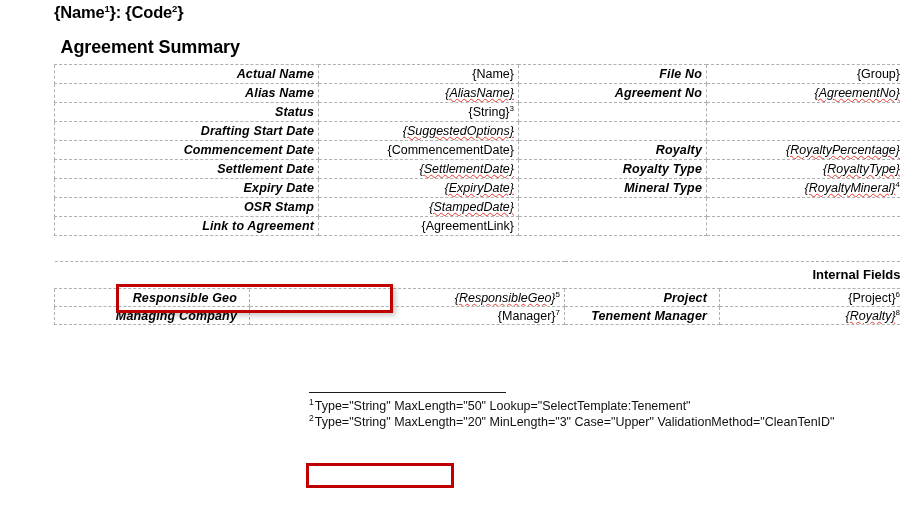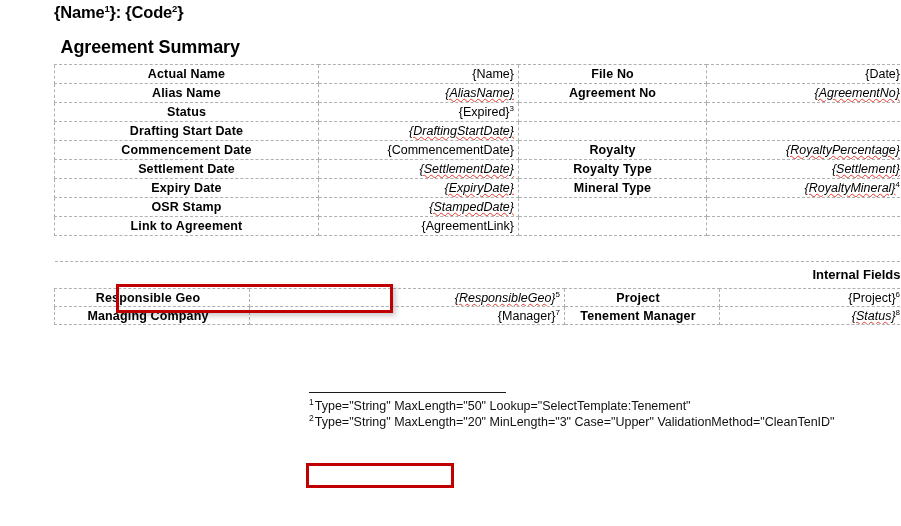--- a/index.html
+++ b/index.html
@@ -51,23 +51,24 @@
     border: 1px dashed #b0b0b0;
     padding: 0 4px;
     vertical-align: middle;
     font-size: 12.5px;
     height: 18px;
     line-height: 16px;
     overflow: hidden;
     white-space: nowrap;
   }
   .lbl {
-    text-align: center;
+    text-align: right;
     font-weight: bold;
     letter-spacing: 0.15px;
+    font-style: italic;
   }
   .val {
     text-align: right;
     font-weight: normal;
   }
   .val sup, .lbl sup {
     font-size: 8px;
     vertical-align: super;
     line-height: 0;
   }
@@ -201,51 +202,51 @@
     <tbody id="summary-body">
       <tr>
         <td class="heading-cell" colspan="4">
           <span class="htxt">Agreement Summary</span>
         </td>
       </tr>
     <tr>
           <td class="lbl">Actual Name</td>
           <td class="val"><span>{Name}</span></td>
           <td class="lbl">File No</td>
-          <td class="val"><span>{Date}</span></td>
+          <td class="val"><span>{Group}</span></td>
         </tr>
         <tr>
           <td class="lbl">Alias Name</td>
           <td class="val"><span class="sq">{AliasName}</span></td>
           <td class="lbl">Agreement No</td>
           <td class="val"><span class="sq">{AgreementNo}</span></td>
         </tr>
         <tr>
           <td class="lbl">Status</td>
-          <td class="val"><span>{Expired}</span><sup>3</sup></td>
+          <td class="val"><span>{String}</span><sup>3</sup></td>
           <td class="lbl"></td>
           <td class="val"></td>
         </tr>
         <tr>
           <td class="lbl">Drafting Start Date</td>
-          <td class="val"><span class="sq">{DraftingStartDate}</span></td>
+          <td class="val"><span class="sq">{SuggestedOptions}</span></td>
           <td class="lbl"></td>
           <td class="val"></td>
         </tr>
         <tr>
           <td class="lbl">Commencement Date</td>
           <td class="val"><span>{CommencementDate}</span></td>
           <td class="lbl">Royalty</td>
           <td class="val"><span class="sq">{RoyaltyPercentage}</span></td>
         </tr>
         <tr>
           <td class="lbl">Settlement Date</td>
           <td class="val"><span class="sq">{SettlementDate}</span></td>
           <td class="lbl">Royalty Type</td>
-          <td class="val"><span class="sq">{Settlement}</span></td>
+          <td class="val"><span class="sq">{RoyaltyType}</span></td>
         </tr>
         <tr>
           <td class="lbl">Expiry Date</td>
           <td class="val"><span class="sq">{ExpiryDate}</span></td>
           <td class="lbl">Mineral Type</td>
           <td class="val"><span class="sq">{RoyaltyMineral}</span><sup>4</sup></td>
         </tr>
         <tr>
           <td class="lbl">OSR Stamp</td>
           <td class="val"><span class="sq">{StampedDate}</span></td>
@@ -277,21 +278,21 @@
     <tr>
           <td class="lbl">Responsible Geo</td>
           <td class="val"><span class="sq">{ResponsibleGeo}</span><sup>5</sup></td>
           <td class="lbl">Project</td>
           <td class="val"><span>{Project}</span><sup>6</sup></td>
         </tr>
         <tr>
           <td class="lbl">Managing Company</td>
           <td class="val"><span>{Manager}</span><sup>7</sup></td>
           <td class="lbl">Tenement Manager</td>
-          <td class="val"><span class="sq">{Status}</span><sup>8</sup></td>
+          <td class="val"><span class="sq">{Royalty}</span><sup>8</sup></td>
         </tr>
       </tbody>
   </table>
 
   <div class="footnotes">
     <div class="fn-rule"></div>
     <div id="footnote-list">
         <div class="fn-line"><span class="fnum">1</span><span>Type="String" MaxLength="50" Lookup="SelectTemplate:Tenement"</span></div>
         <div class="fn-line"><span class="fnum">2</span><span>Type="String" MaxLength="20"  MinLength="3" Case="Upper" ValidationMethod="CleanTenID"</span></div>
       </div>

